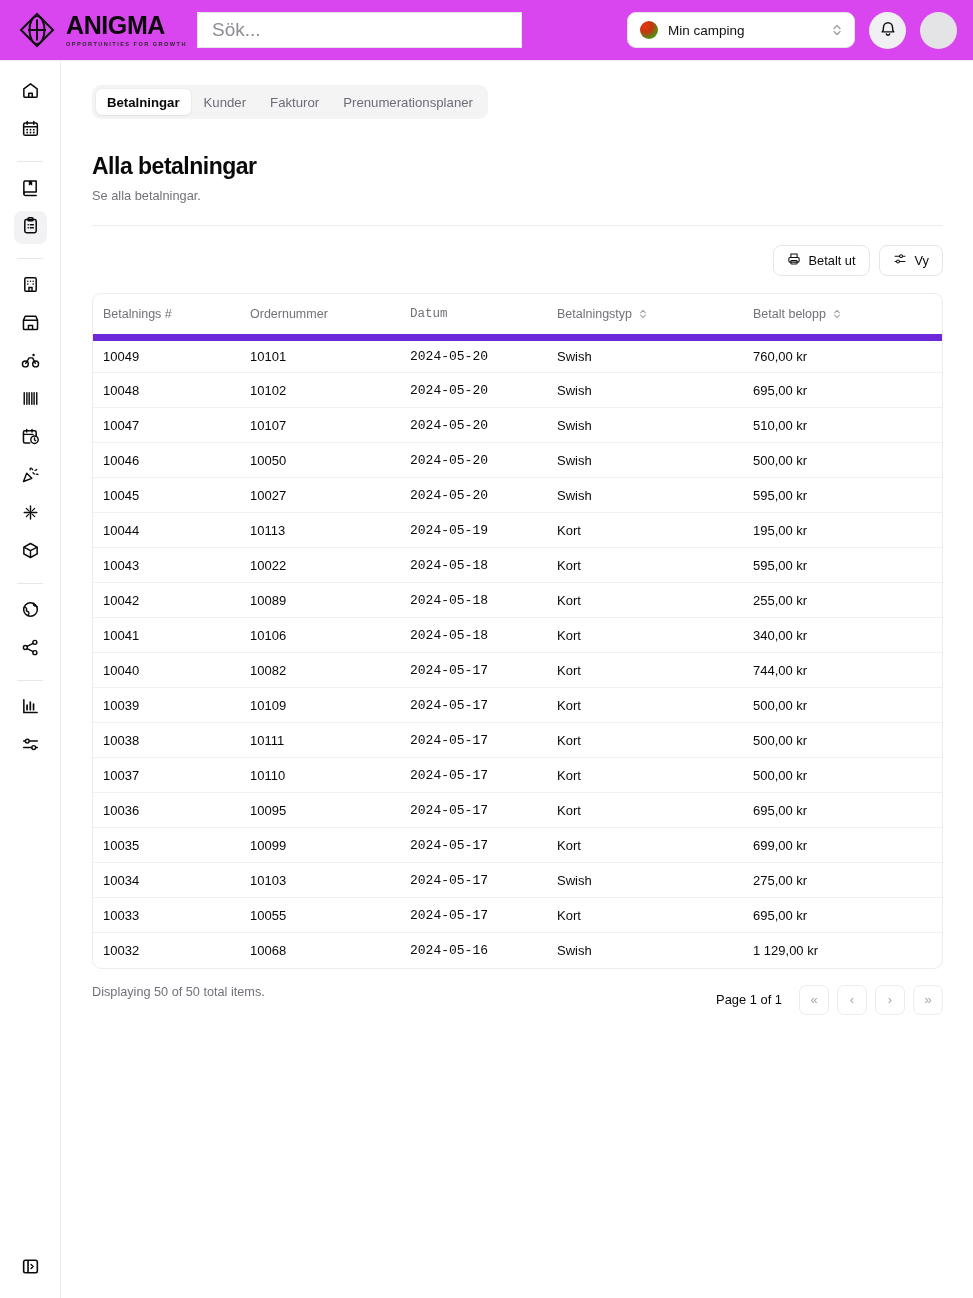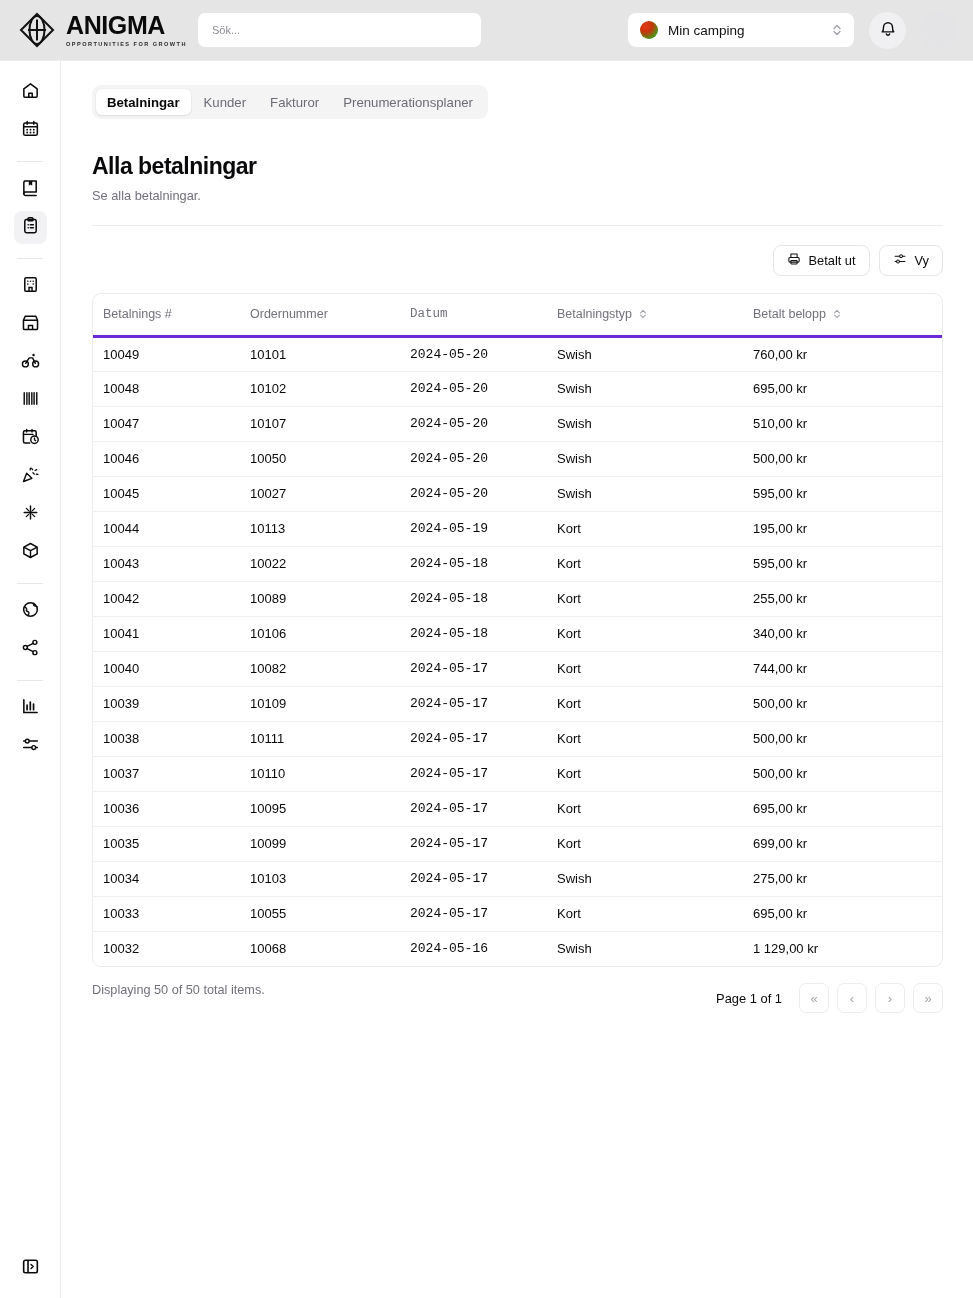--- a/index.html
+++ b/index.html
@@ -8,42 +8,42 @@
     background: #ffffff;
     font-family: "Liberation Sans", sans-serif;
     color: #09090b;
     overflow: hidden;
   }
 
   
   .header {
     position: absolute; top: 0; left: 0;
     width: 973px; height: 61px;
-    background: #e5e5e5;
+    background: #d946ef;
     border-bottom: 1px solid #ececee;
     display: flex; align-items: center;
     z-index: 5;
   }
   .brand { display: flex; align-items: center; gap: 10px; padding-left: 18px; width: 188px; }
   .brand-mark { width: 38px; height: 38px; flex: 0 0 38px; }
   .brand-text { display: flex; flex-direction: column; justify-content: center; }
   .brand-name {
     font-size: 25px; font-weight: 700; letter-spacing: -0.4px;
     line-height: 1; color: #0a0a0a;
   }
   .brand-tag {
     font-size: 5.6px; font-weight: 700; letter-spacing: 1.45px;
     color: #2a2a2a; margin-top: 3px;
   }
 
   .search-wrap { margin-left: 9px; }
   .search-input {
-    width: 285px; height: 36px;
-    border: 1px solid #e6e6e9; border-radius: 8px;
-    padding: 0 14px; font-size: 11px; color: #111;
+    width: 325px; height: 36px;
+    border: 1px solid #e6e6e9; border-radius: 0;
+    padding: 0 14px; font-size: 19px; color: #111;
     font-family: "Liberation Sans", sans-serif;
     background: #fff; outline: none;
   }
   .search-input::placeholder { color: #8c8c94; }
 
   .header-right {
     margin-left: auto; display: flex; align-items: center;
     gap: 14px; padding-right: 16px;
   }
   .org-select {
@@ -142,21 +142,21 @@
   
   .table-card {
     margin-top: 17px; width: 851px;
     border: 1px solid #ececee; border-radius: 9px;
     overflow: hidden; background: #fff;
   }
   table { width: 100%; border-collapse: collapse; table-layout: fixed; }
   thead th {
     text-align: left; font-size: 12.5px; font-weight: 400;
     color: #71717a; padding: 13px 0 13px 0; height: 42px;
-    border-bottom: 3px solid #6d28d9; vertical-align: middle;
+    border-bottom: 7px solid #6d28d9; vertical-align: middle;
   }
   .th-inner { display: flex; align-items: center; gap: 6px; }
   .col1 { width: 157px; padding-left: 10px !important; }
   .col2 { width: 160px; }
   .col3 { width: 147px; font-family: Liberation Mono, monospace; }
   .col4 { width: 196px; }
   .col5 { width: auto; }
   tbody td {
     font-size: 13px; color: #09090b;
     height: 35px; padding: 0;

